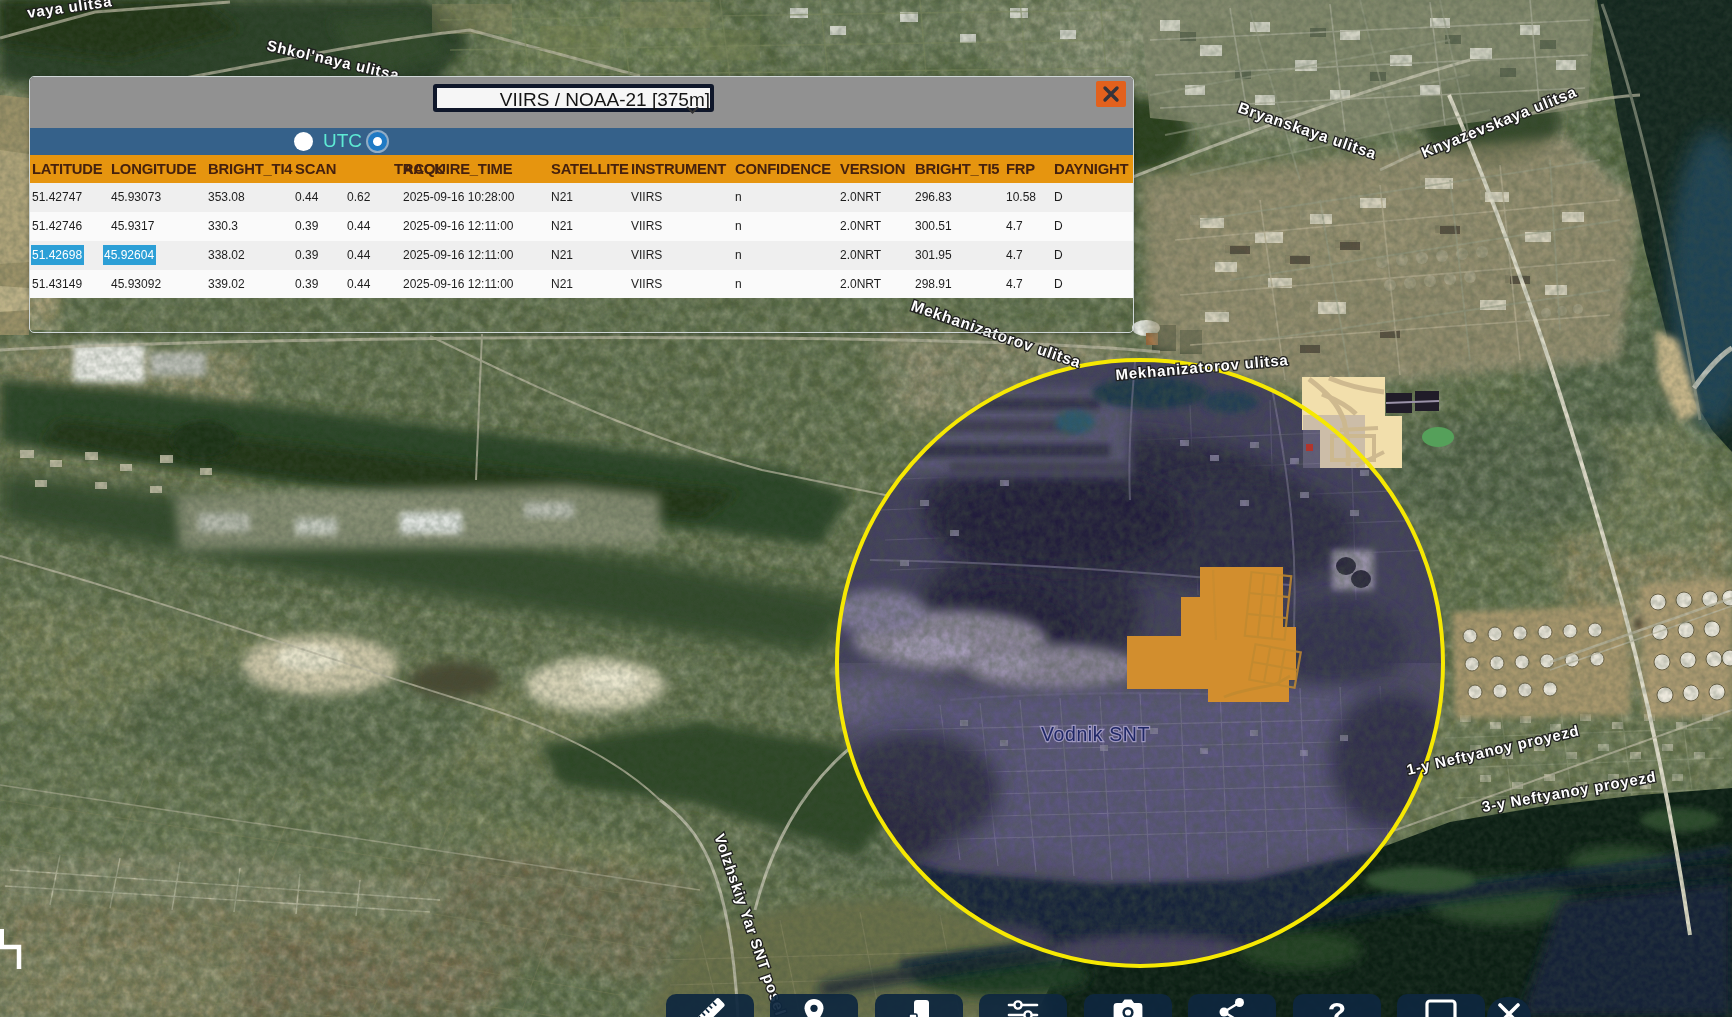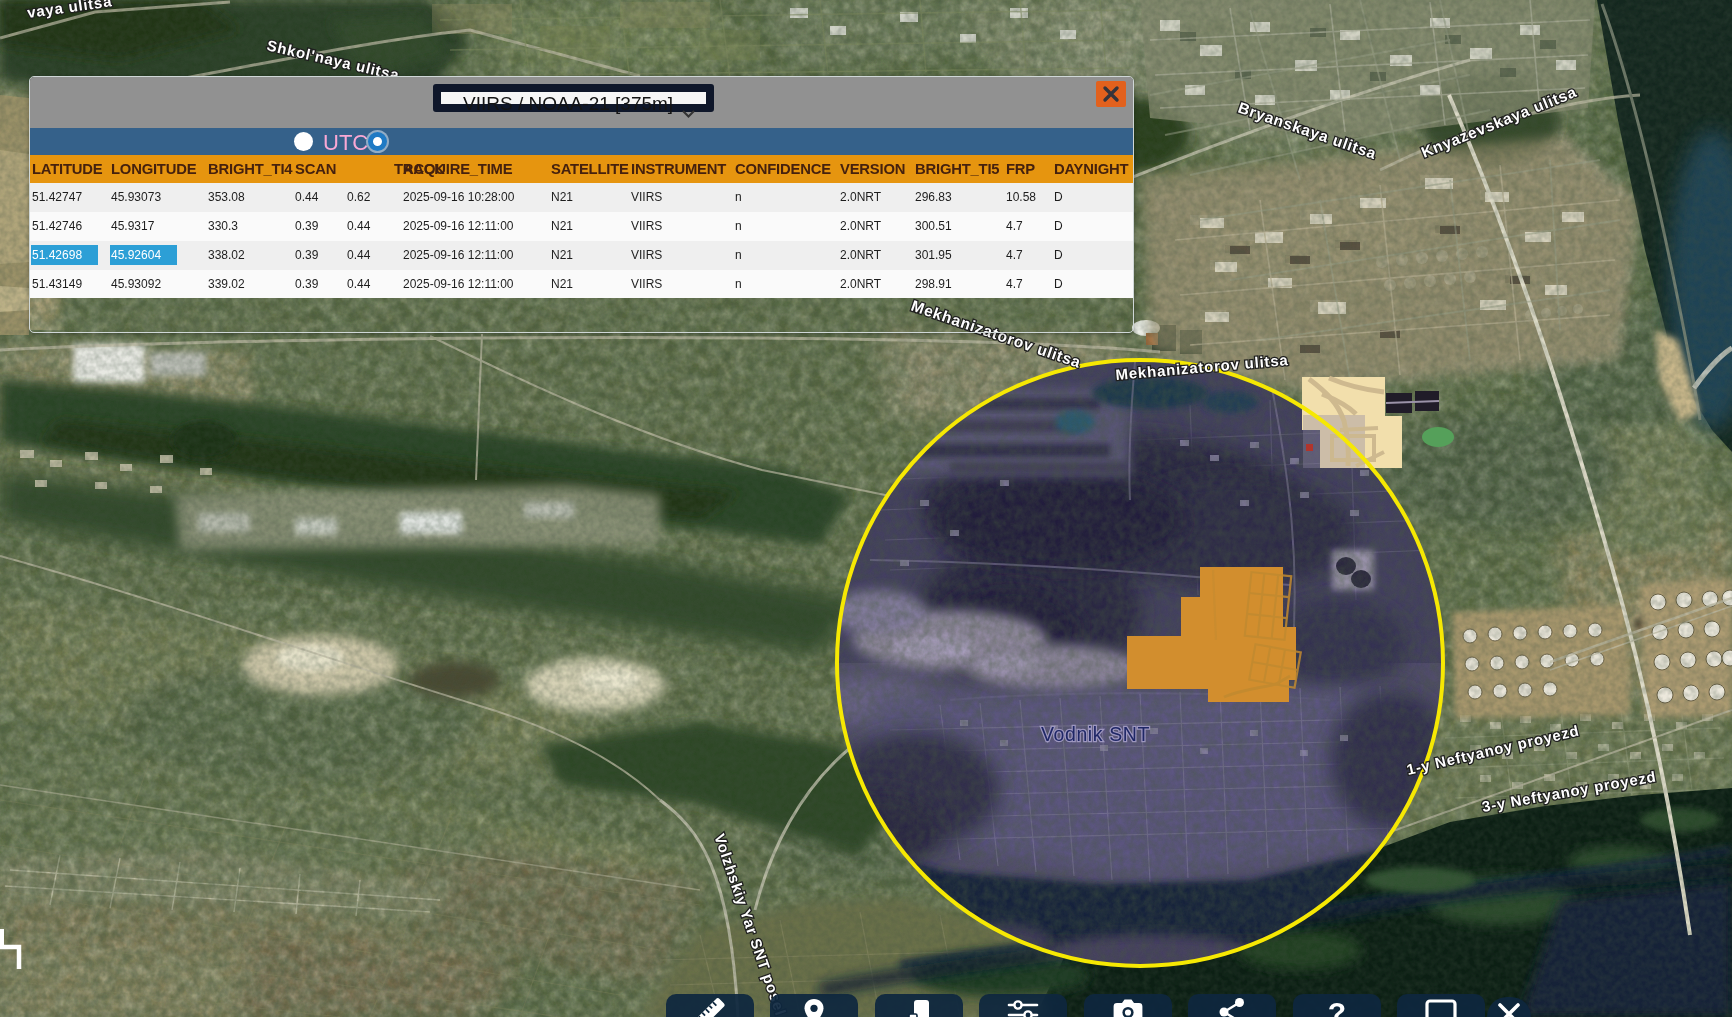--- a/index.html
+++ b/index.html
@@ -1,38 +1,38 @@
 <!DOCTYPE html>
 <html><head>
 <meta charset="utf-8">
 <style>
 html,body{margin:0;padding:0;}
 body{width:1732px;height:1017px;overflow:hidden;position:relative;font-family:"Liberation Sans",sans-serif;background:#5e6b44;}
 #map{position:absolute;left:0;top:0;}
 
 #panel{position:absolute;left:29px;top:76px;width:1105px;height:257px;border:1px solid #cfd7d7;border-radius:5px;box-sizing:border-box;overflow:hidden;box-shadow:0 1px 4px rgba(0,0,0,.35);}
 #pgray{position:absolute;left:0;top:0;width:100%;height:51px;background:#919191;}
-#psel{position:absolute;left:403px;top:7px;width:281px;height:28px;background:#f6f6f6;border:8px solid #0f172a;border-radius:3px;box-sizing:border-box;font-size:19px;color:#141414;line-height:24px;padding-left:22px;}
+#psel{position:absolute;left:403px;top:7px;width:281px;height:28px;background:#f6f6f6;border:4px solid #0f172a;border-radius:3px;box-sizing:border-box;font-size:19px;color:#141414;line-height:24px;padding-left:22px;text-align:right;}
 #psel .chev{position:absolute;right:11px;top:8px;}
 #pclose{position:absolute;left:1066px;top:4px;width:30px;height:26px;background:#e2611d;border-radius:2px;}
-#pblue{position:absolute;left:0;top:51px;width:100%;height:27px;background:#35618a;color:#f9a8d4;font-size:22px;}
+#pblue{position:absolute;left:0;top:51px;width:100%;height:27px;background:#35618a;color:#5eead4;font-size:19px;}
 #pblue .r{position:absolute;width:19px;height:19px;border-radius:50%;top:4px;}
 #r1{left:264px;background:#fff;}
 #r2{left:338px;background:#fff;border:5px solid #1f7ac4;box-sizing:border-box;box-shadow:0 0 0 2px rgba(220,235,245,.55);}
 #pblue span{position:absolute;top:2px;}
 #phead{position:absolute;left:0;top:78px;width:100%;height:28px;background:#e6950f;font-weight:bold;font-size:14.8px;color:#45210e;letter-spacing:-0.2px;}
 .hc{position:absolute;top:0;line-height:28px;white-space:pre;}
 #prows{position:absolute;left:0;top:106px;width:100%;height:115px;background:#fafafa;font-size:12px;color:#1d1d1d;}
 .row{position:absolute;left:0;width:100%;height:29px;}
 .row .c{position:absolute;line-height:29px;white-space:pre;}
 #row1{top:0;background:#efefef;}
 #row2{top:29px;background:#fafafa;}
 #row3{top:58px;background:#efefef;}
 #row4{top:87px;height:28px;background:#fafafa;}
-.hl{background:#2c9fd6;color:#fff;padding:3px 16px 3px 0;margin-left:-1px;padding-left:1px;}
+.hl{background:#2c9fd6;color:#fff;padding:3px 2px 3px 0;margin-left:-1px;padding-left:1px;}
 #pfilter{position:absolute;left:0;top:221px;width:100%;height:36px;background:#2e5a77;border-bottom:3px solid #15323e;box-sizing:border-box;}
 #pfilter .lbl{position:absolute;left:13px;top:9px;color:#e6edf2;font-size:14.6px;letter-spacing:-0.1px;}
 #pfin{position:absolute;left:84px;top:6px;width:192px;height:23px;background:#fff;border:1px solid #8b8b8b;border-radius:3px;box-sizing:border-box;color:#9b9b9b;font-size:15px;line-height:21px;padding-left:8px;}
 .psel2{position:absolute;top:5px;height:26px;background:#f1f1f1;border-radius:3px;box-sizing:border-box;font-size:15px;color:#111;line-height:26px;padding-left:9px;}
 #pf1{left:280px;width:193px;}
 #pf2{left:479px;width:194px;}
 .psel2 .chev{position:absolute;right:10px;top:8px;}
 
 .tb{position:absolute;top:994px;width:88px;height:30px;background:rgba(14,39,62,.93);border-radius:10px 10px 0 0;}
 #tbx{position:absolute;left:1487px;top:997px;width:44px;height:40px;background:rgba(14,39,62,.93);border-radius:22px;}
@@ -658,21 +658,21 @@
         <div class="c" style="left:521px;">N21</div>
         <div class="c" style="left:601px;">VIIRS</div>
         <div class="c" style="left:705px;">n</div>
         <div class="c" style="left:810px;">2.0NRT</div>
         <div class="c" style="left:885px;">300.51</div>
         <div class="c" style="left:976px;">4.7</div>
         <div class="c" style="left:1024px;">D</div>
     </div>
     <div class="row" id="row3">
       <div class="c" style="left:2px;"><span class="hl">51.42698</span></div>
-        <div class="c" style="left:81px;"><span class="hl">45.92604</span></div>
+        <div class="c" style="left:74px;"><span class="hl">45.92604</span></div>
         <div class="c" style="left:178px;">338.02</div>
         <div class="c" style="left:265px;">0.39</div>
         <div class="c" style="left:317px;">0.44</div>
         <div class="c" style="left:373px;">2025-09-16 12:11:00</div>
         <div class="c" style="left:521px;">N21</div>
         <div class="c" style="left:601px;">VIIRS</div>
         <div class="c" style="left:705px;">n</div>
         <div class="c" style="left:810px;">2.0NRT</div>
         <div class="c" style="left:885px;">301.95</div>
         <div class="c" style="left:976px;">4.7</div>

